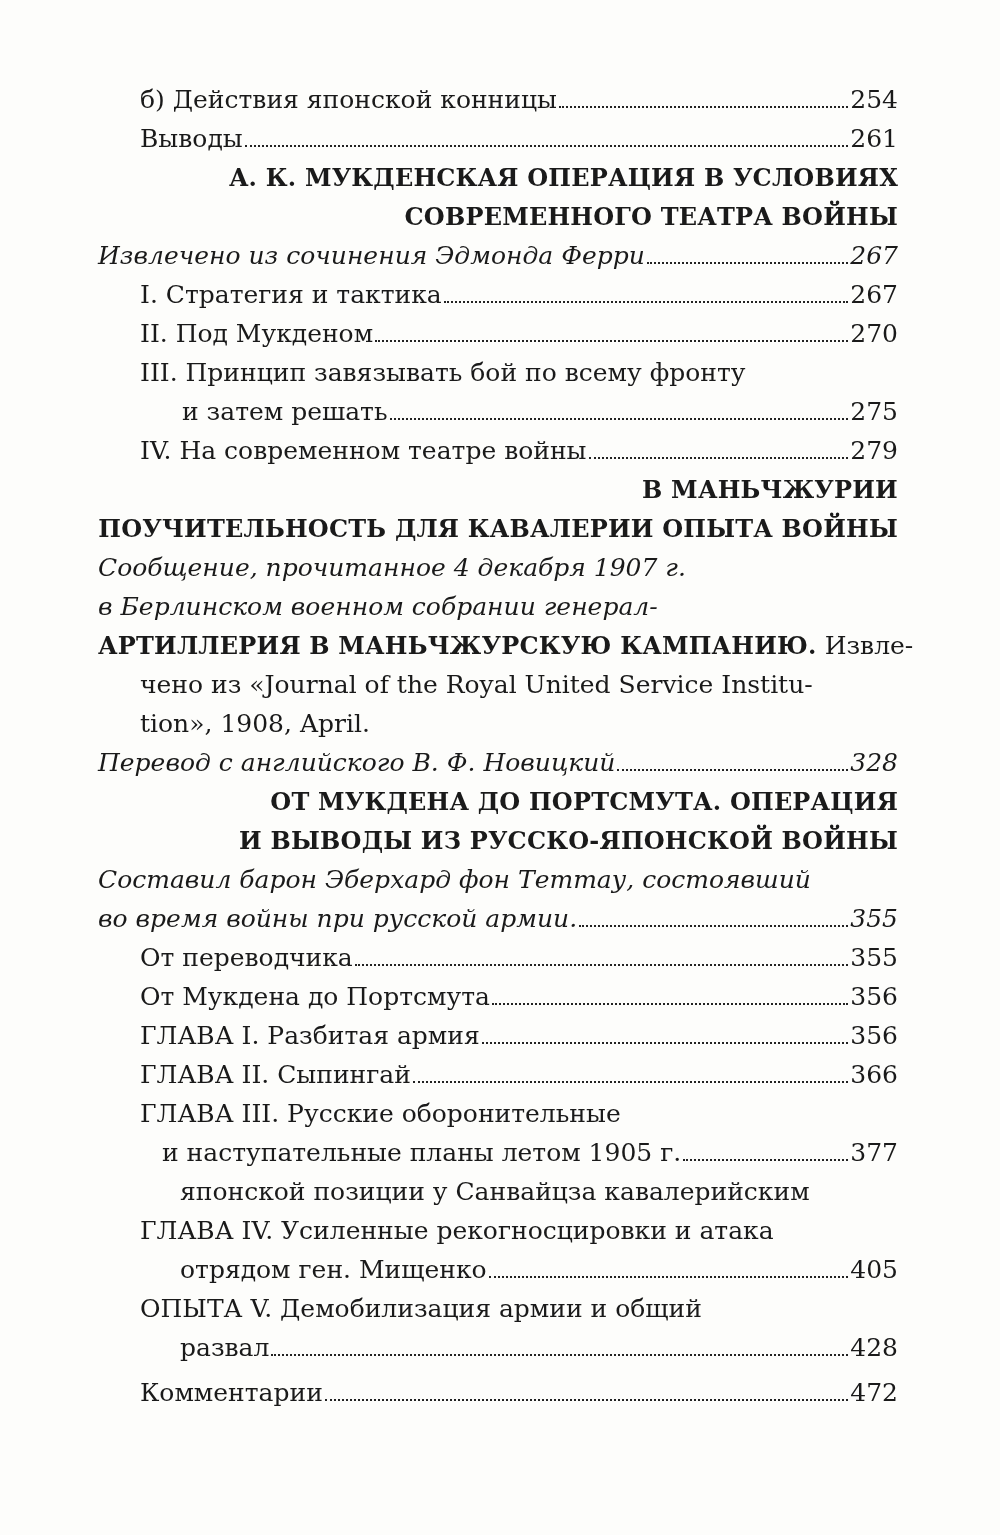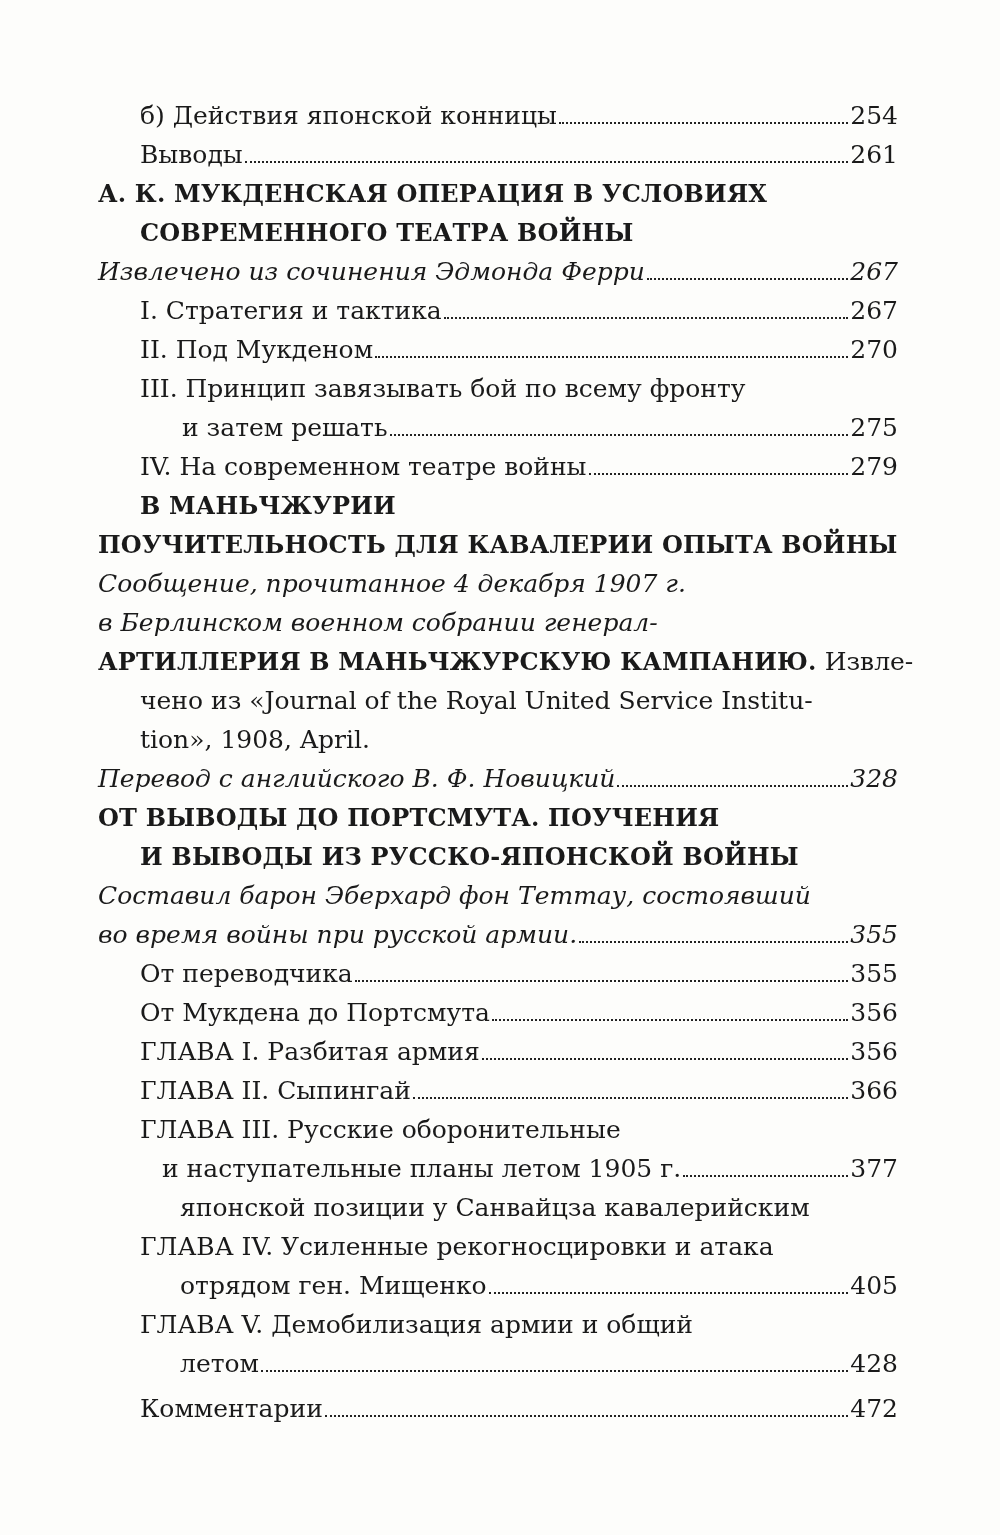--- a/index.html
+++ b/index.html
@@ -1,28 +1,28 @@
 <!DOCTYPE html>
 <html><head>
 <meta charset="utf-8">
 <style>
   html, body { margin:0; padding:0; }
   body {
     width:1000px; height:1535px; background:#fdfdfb; position:relative; overflow:hidden;
     font-family:"DejaVu Serif", "Liberation Serif", serif; color:#1a1a1a;
   }
-  .page { position:absolute; left:98px; top:96px; width:800px; }
+  .page { position:absolute; left:98px; top:80px; width:800px; }
   .line { position:relative; font-size:25px; line-height:39px; height:39px; white-space:nowrap; }
   .entry { display:flex; align-items:baseline; }
   .entry .t { flex:0 0 auto; }
   .entry .dots { flex:1 1 auto; border-bottom:2px dotted #222; margin:0 2px 7px 2px; height:0; }
   .entry .p { flex:0 0 auto; }
   .ind1 { padding-left:42px; }
   .ind2 { padding-left:84px; }
-  .head { font-weight:bold; font-size:24px; letter-spacing:0.2px; }
+  .head { font-weight:bold; font-size:24px; letter-spacing:0.2px;text-align:right; }
   .it { font-style:italic; }
   .gap { height:6px; }
 </style>
 </head>
 <body>
 
 <div class="page">
   <div class="line entry ind1">
       <span class="t">б) Действия японской конницы</span>
       <span class="dots"></span>
@@ -70,21 +70,21 @@
 
   <div class="line"><span class="head">АРТИЛЛЕРИЯ В МАНЬЧЖУРСКУЮ КАМПАНИЮ.</span><span> Извле-</span></div>
   <div class="line ind1">чено из «Journal of the Royal United Service Institu-</div>
   <div class="line ind1">tion», 1908, April.</div>
   <div class="line entry it">
       <span class="t">Перевод с английского В. Ф. Новицкий</span>
       <span class="dots"></span>
       <span class="p">328</span>
     </div>
 
-  <div class="line head">ОТ ВЫВОДЫ ДО ПОРТСМУТА. ПОУЧЕНИЯ</div>
+  <div class="line head">ОТ МУКДЕНА ДО ПОРТСМУТА. ОПЕРАЦИЯ</div>
   <div class="line head ind1">И ВЫВОДЫ ИЗ РУССКО-ЯПОНСКОЙ ВОЙНЫ</div>
   <div class="line it">Составил барон Эберхард фон Теттау, состоявший</div>
   <div class="line entry it">
       <span class="t">во время войны при русской армии.</span>
       <span class="dots"></span>
       <span class="p">355</span>
     </div>
   <div class="line entry ind1">
       <span class="t">От переводчика</span>
       <span class="dots"></span>
@@ -111,23 +111,23 @@
       <span class="dots"></span>
       <span class="p">377</span>
     </div>
   <div class="line ind2" style="padding-left:82px">японской позиции у Санвайцза кавалерийским</div>
   <div class="line ind1">ГЛАВА IV. Усиленные рекогносцировки и атака</div>
   <div class="line entry ind2" style="padding-left:82px">
       <span class="t">отрядом ген. Мищенко</span>
       <span class="dots"></span>
       <span class="p">405</span>
     </div>
-  <div class="line ind1">ГЛАВА V. Демобилизация армии и общий</div>
+  <div class="line ind1">ОПЫТА V. Демобилизация армии и общий</div>
   <div class="line entry ind2" style="padding-left:82px">
-      <span class="t">летом</span>
+      <span class="t">развал</span>
       <span class="dots"></span>
       <span class="p">428</span>
     </div>
   <div class="gap"></div>
   <div class="line entry ind1">
       <span class="t">Комментарии</span>
       <span class="dots"></span>
       <span class="p">472</span>
     </div>
 </div>

